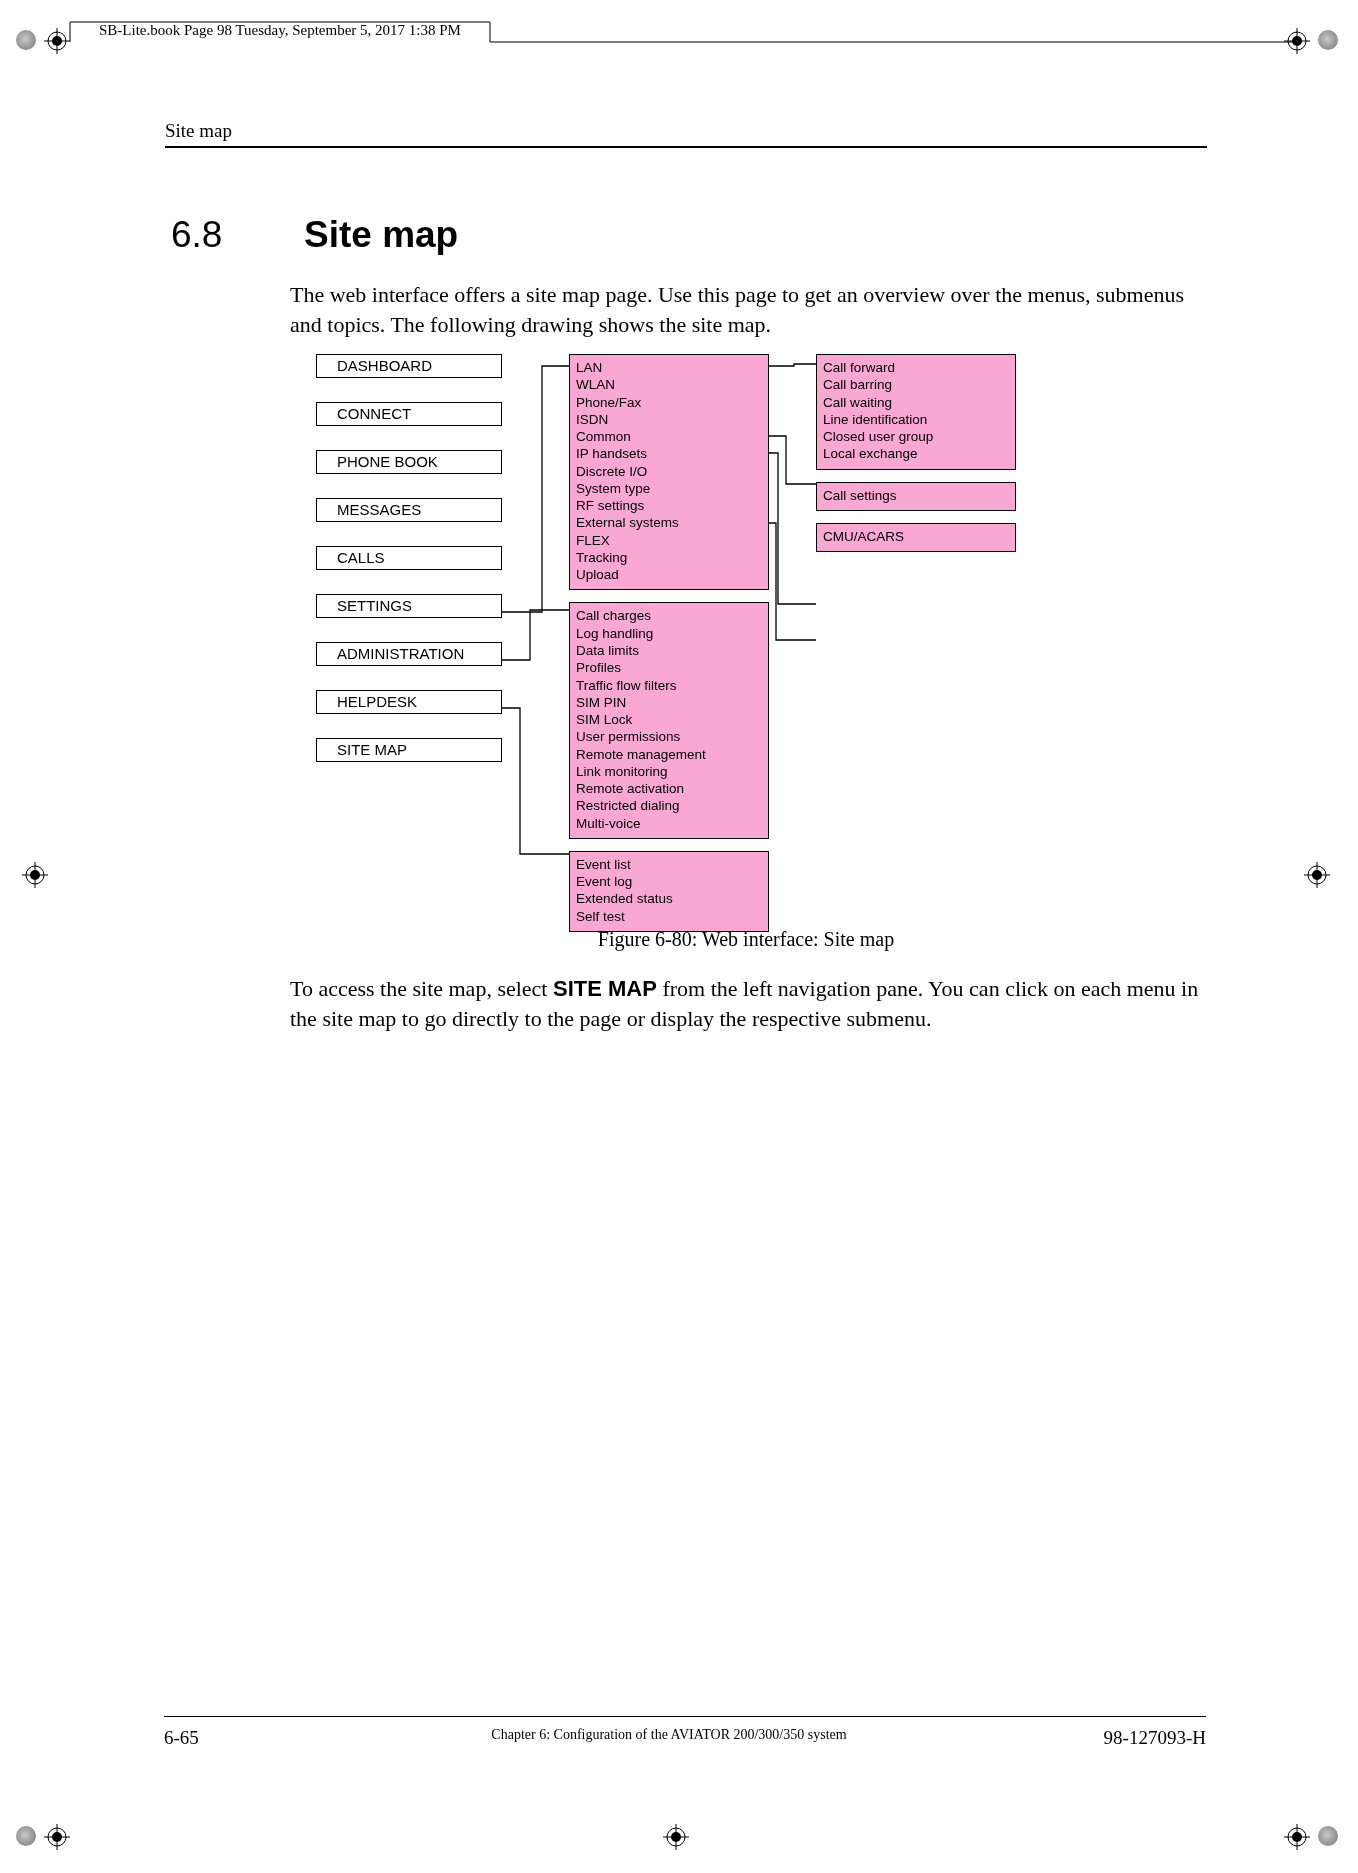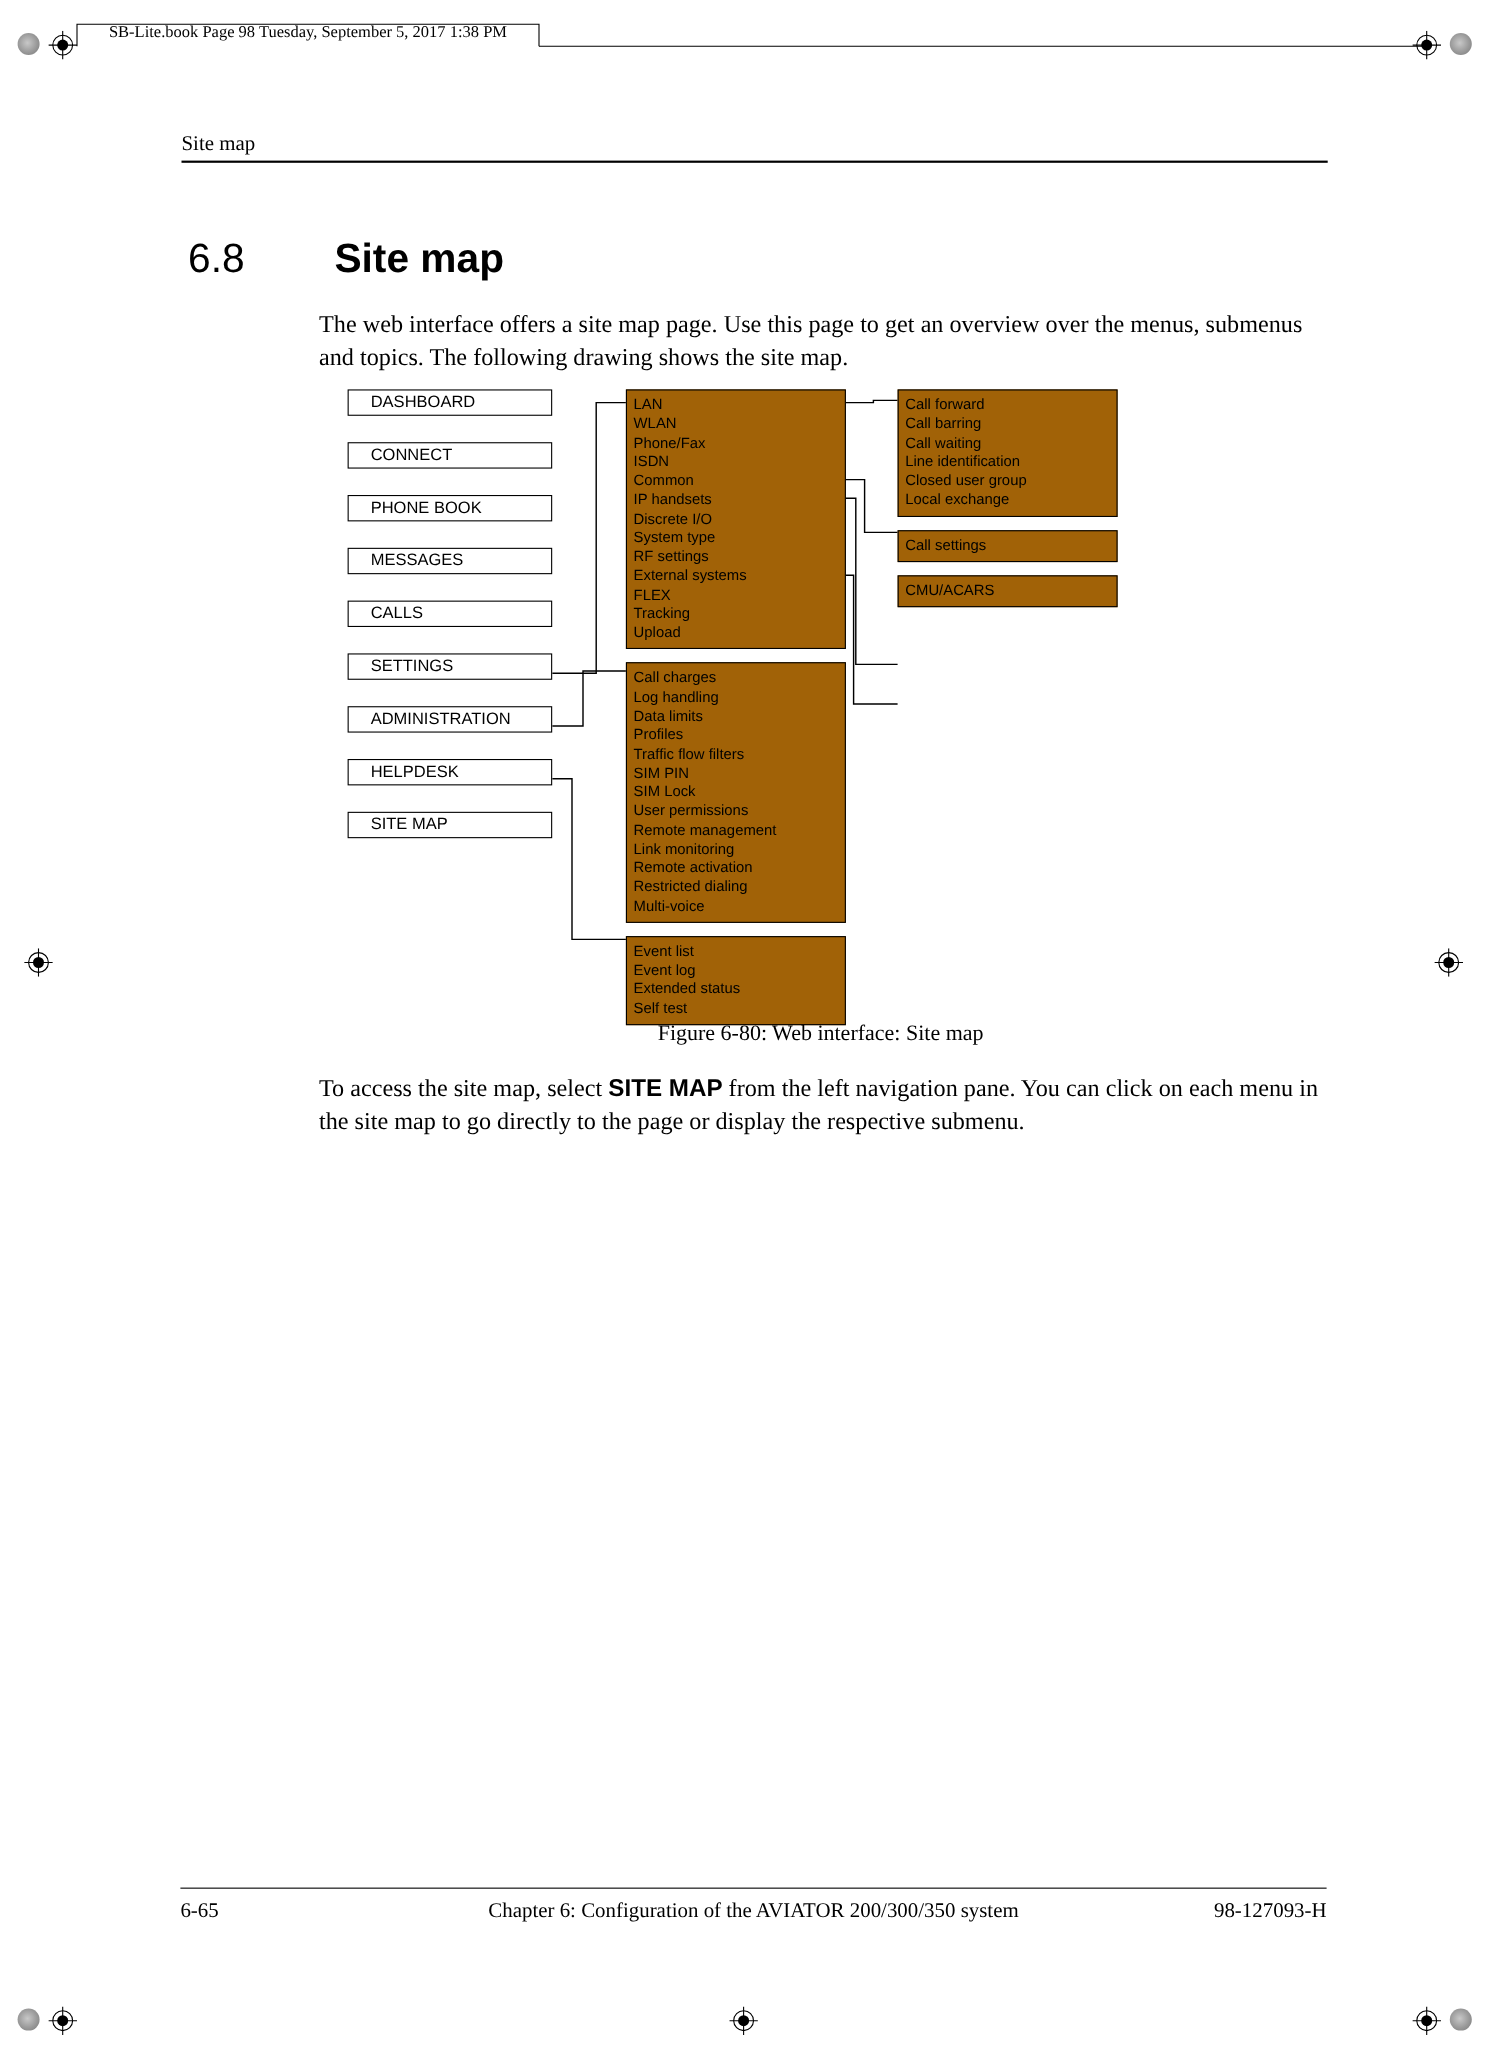--- a/index.html
+++ b/index.html
@@ -106,21 +106,21 @@
     position: absolute;
     left: 500px;
     top: 0;
     width: 200px;
   }
   .box {
     border: 1.5px solid #000;
     padding: 4px 6px 6px 6px;
     font-size: 13.5px;
     line-height: 1.28;
-    background: #a16207;
+    background: #f9a8d4;
     margin-bottom: 12px;
     position: relative;
   }
   .box .row { white-space: nowrap; }
   .figure svg.wires {
     position: absolute;
     left: 0; top: 0;
     width: 880px; height: 560px;
     overflow: visible;
   }
@@ -153,25 +153,25 @@
     border-top: 1.2px solid #000;
   }
   .foot-left {
     position: absolute;
     left: 164px;
     top: 1727px;
     font-size: 19px;
   }
   .foot-center {
     position: absolute;
-    left: 164px;
+    left: 148px;
     top: 1727px;
     width: 1042px;
     text-align: center;
-    font-size: 19px;
+    font-size: 14px;
   }
   .foot-right {
     position: absolute;
     right: 152px;
     top: 1727px;
     font-size: 19px;
   }
 </style>
 </head>
 <body>

